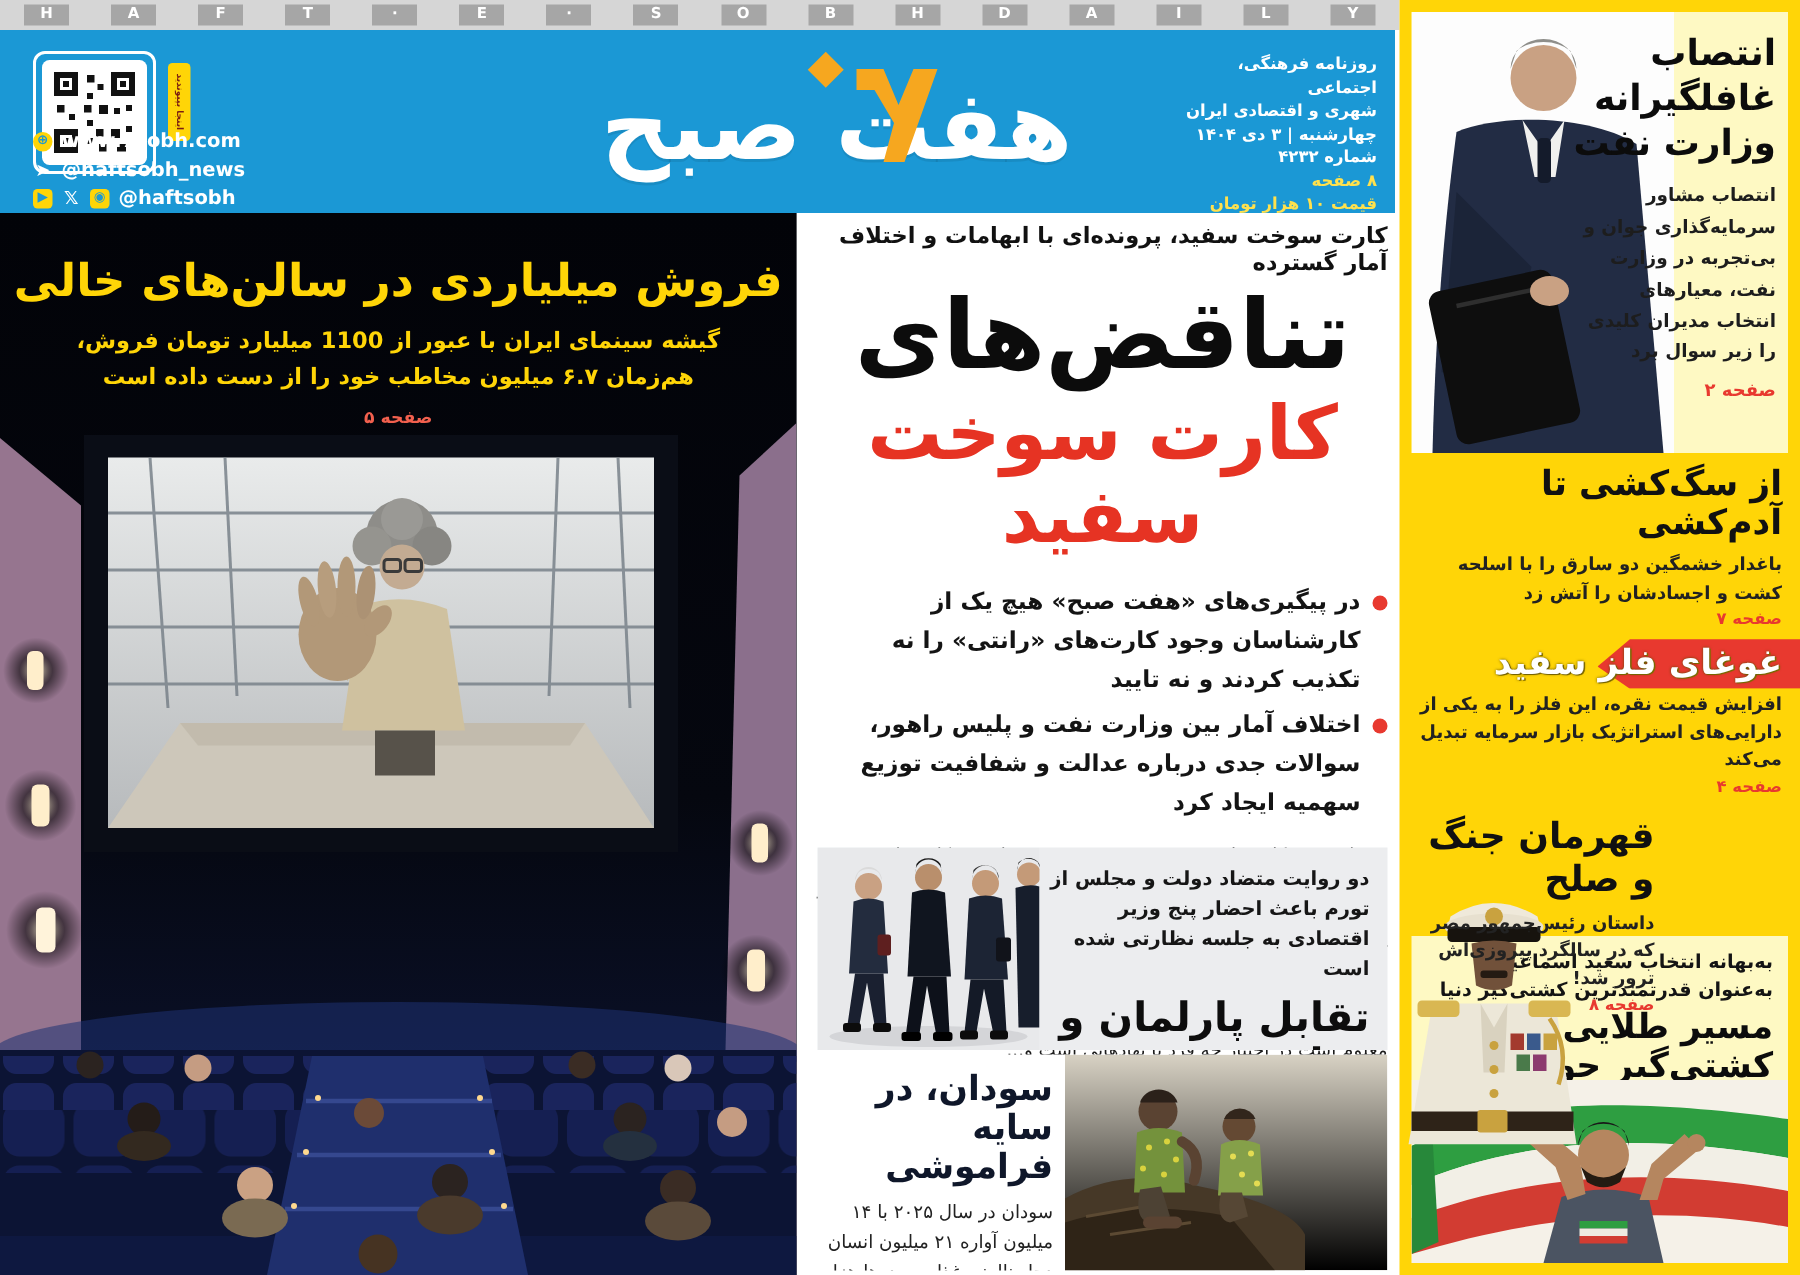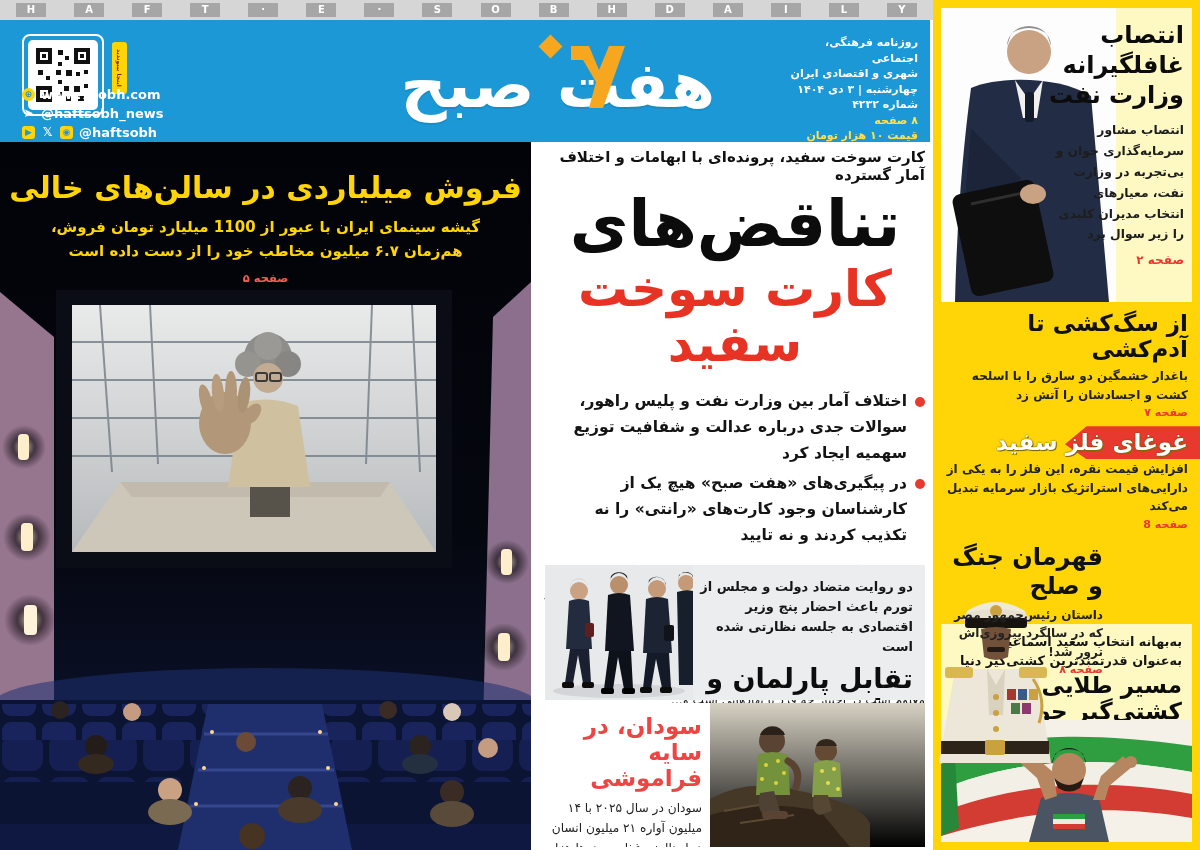--- a/index.html
+++ b/index.html
@@ -68,21 +68,21 @@
 
   .parl-card { position:absolute; left:0; top:417px; width:380px; height:135px; background:#ecedef;
                display:flex; direction:rtl; overflow:hidden; }
   .parl-text { width:232px; padding:12px 12px 6px 4px; text-align:right; }
   .parl-kicker { font-size:13px; font-weight:bold; color:#161616; line-height:1.55; }
   .parl-headline { font-size:27px; font-weight:bold; color:#0d0d0d; margin-top:5px; }
 
   .sudan-card { position:absolute; left:0; top:555px; width:380px; height:144px; background:#fff;
                 display:flex; direction:rtl; overflow:hidden; }
   .sudan-text { width:165px; padding:10px 8px 6px 0; text-align:right; }
-  .sudan-headline { font-size:23px; font-weight:bold; color:#ef4444; }
+  .sudan-headline { font-size:23px; font-weight:bold; color:#0f172a; }
   .sudan-dek { font-size:12.2px; color:#222; line-height:1.62; margin-top:8px; }
 
   
   .right-col { position:absolute; left:933px; top:0; width:267px; height:850px; background:#ffd507; }
   .card { position:absolute; left:8px; width:251px; background:#fef9c3; }
   .oil-card { top:8px; height:294px; overflow:hidden; }
   .oil-text { position:absolute; right:8px; top:12px; width:150px; direction:rtl; text-align:right; z-index:2; }
   .oil-headline { font-size:24px; font-weight:bold; color:#0c0c0c; line-height:1.25; }
   .oil-dek { font-size:12.3px; font-weight:bold; color:#1d1d1d; line-height:1.7; margin-top:10px; width:132px;
              margin-right:0; margin-left:auto; }
@@ -333,22 +333,22 @@
       <div class="cinema-dek">گیشه سینمای ایران با عبور از 1100 میلیارد تومان فروش، هم‌زمان ۶.۷ میلیون مخاطب خود را از دست داده است</div>
       <div class="cinema-page">صفحه ۵</div>
     </div>
   </div>
 
   <div class="center-col">
     <div class="lead-kicker">کارت سوخت سفید، پرونده‌ای با ابهامات و اختلاف آمار گسترده</div>
     <div class="lead-h-black">تناقض‌های</div>
     <div class="lead-h-red">کارت سوخت سفید</div>
     <div class="lead-bullets">
+      <div class="bullet-item">در پیگیری‌های «هفت صبح» هیچ یک از کارشناسان وجود کارت‌های «رانتی» را نه تکذیب کردند و نه تایید</div>
       <div class="bullet-item">اختلاف آمار بین وزارت نفت و پلیس راهور، سوالات جدی درباره عدالت و شفافیت توزیع سهمیه ایجاد کرد</div>
-      <div class="bullet-item">در پیگیری‌های «هفت صبح» هیچ یک از کارشناسان وجود کارت‌های «رانتی» را نه تکذیب کردند و نه تایید</div>
     </div>
     <div class="lead-body">بعد از «سیم‌کارت‌های سفید»، خبر وجود سه میلیون «کارت‌های سوخت سفید» در اوایل آذرماه ۱۴۰۴، باعث شد تا بار دیگر موجی از نقدها و اعتراض‌ها در شبکه‌های اجتماعی و به‌خصوص شبکه ایکس به راه بیفتد. کاربران با یادآوری ماجرای «سیم‌کارت‌های سفید» این سوال را مطرح می‌کردند: چگونه ممکن است در شرایطی که مردم برای چند لیتر سهمیه تحت فشار هستند، سه میلیون کارت سوخت فعال وجود داشته باشد که نه معلوم است در اختیار چه فرد یا نهادهایی است و...</div>
     <div class="page-red end-align">صفحه ۶</div>
 
     <div class="parl-card">
       <div class="parl-text">
         <div class="parl-kicker">دو روایت متضاد دولت و مجلس از تورم باعث احضار پنج وزیر اقتصادی به جلسه نظارتی شده است</div>
         <div class="parl-headline">تقابل پارلمان و دولت</div>
 
       </div>
@@ -476,21 +476,21 @@
       <div>
         <div class="mz-headline">از سگ‌کشی تا آدم‌کشی</div>
         <div class="mz-dek">باغدار خشمگین دو سارق را با اسلحه کشت و اجسادشان را آتش زد</div>
         <div class="page-red mz-page">صفحه ۷</div>
       </div>
 
       <div class="silver-wrap">
         <div class="silver-ribbon"></div>
         <div class="silver-headline">غوغای فلز سفید</div>
         <div class="mz-dek">افزایش قیمت نقره، این فلز را به یکی از دارایی‌های استراتژیک بازار سرمایه تبدیل می‌کند</div>
-        <div class="page-red mz-page">صفحه 8</div>
+        <div class="page-red mz-page">صفحه ۴</div>
       </div>
 
       <div class="sadat-block">
         <svg class="sadat-img" width="142" height="178" viewBox="0 0 142 178">
           <path d="M34,26 Q62,8 92,26 L94,34 L32,34 Z" fill="#efe9da"></path>
           <ellipse cx="63" cy="33" rx="33" ry="9" fill="#e7e0cf"></ellipse>
           <rect x="32" y="33" width="62" height="10" rx="3" fill="#17130e"></rect>
           <circle cx="63" cy="26" r="6" fill="#c9a23f"></circle>
           <path d="M48,44 q15,-4 30,0 l-3,28 q-12,6 -24,0 Z" fill="#71513a"></path>
           <rect x="54" y="62" width="18" height="5" rx="2" fill="#241a12"></rect>

